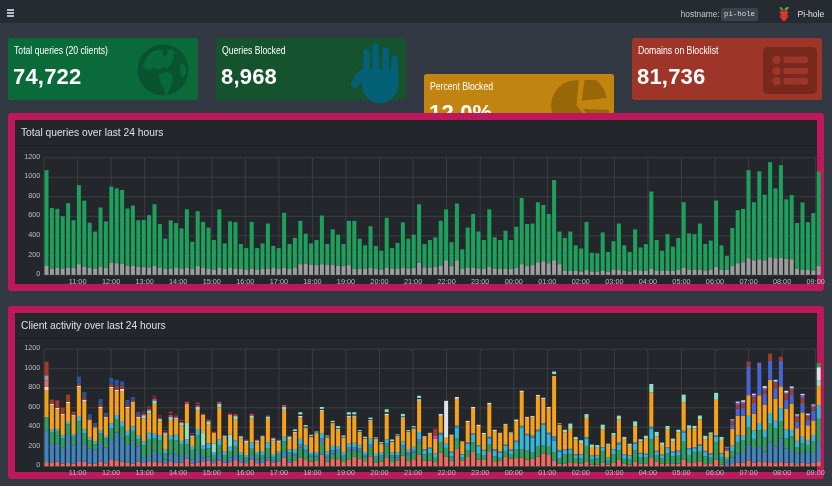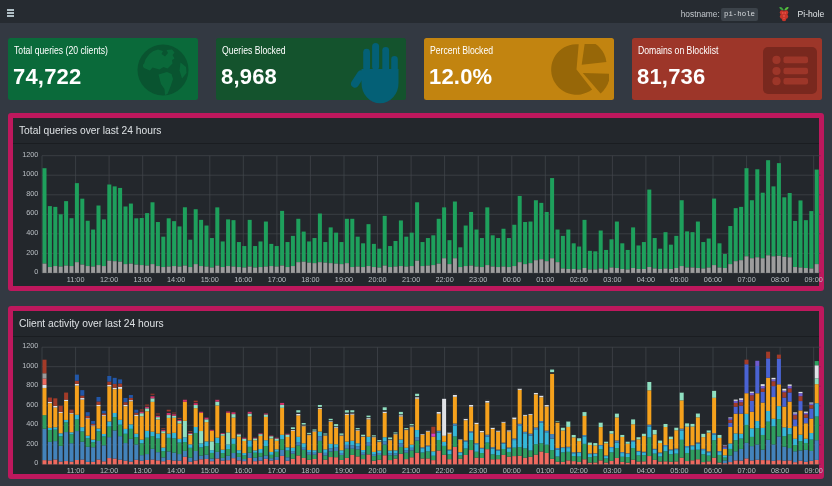--- a/index.html
+++ b/index.html
@@ -3,21 +3,21 @@
 * { margin:0; padding:0; box-sizing:border-box; }
 html,body { width:832px; height:486px; background:#333942; font-family:"Liberation Sans",sans-serif; overflow:hidden; }
 .abs { position:absolute; }
 #nav { left:0; top:0; width:832px; height:23px; background:#262b31; }
 #burger div { height:1.7px; background:#b0bfc6; margin-bottom:1.4px; }
 .nvtx { color:#c3c8cd; font-size:8.4px; top:0; height:29px; line-height:29.5px; }
 #code { font-family:"Liberation Mono",monospace; background:#3c434a; color:#d6dadd; font-size:7.4px; left:720.6px; top:8px; width:37.8px; height:13px; line-height:13px; text-align:center; border-radius:2px; }
 .card { top:38px; width:190px; height:62px; border-radius:2.5px; color:#fff; }
 .card .lbl { position:absolute; left:5.5px; top:7.3px; font-size:10.2px; transform:scaleX(0.85); transform-origin:0 0; white-space:nowrap; }
 .card .num { position:absolute; left:5px; top:26.2px; font-size:22px; font-weight:bold; letter-spacing:0.2px; }
-.panel { left:8px; width:816px; background:#23272c; border:5px solid #be185d; border-radius:3px; }
+.panel { left:8px; width:816px; background:#23272c; border:7px solid #be185d; border-radius:3px; }
 .ptitle { position:absolute; left:6.4px; top:5.9px; font-size:11.4px; color:#dde1e4; transform:scaleX(0.90); transform-origin:0 0; white-space:nowrap; }
 .phead { position:absolute; left:0; top:0; width:100%; height:26px; border-bottom:1px solid #1a1d21; }
 </style></head>
 <body>
 <div id="nav" class="abs">
   <div id="burger" class="abs" style="left:7px; top:9.2px; width:7.2px;">
       <div></div>
       <div></div>
       <div></div>
     </div>
@@ -61,21 +61,21 @@
 <rect x="21.1" y="0" width="7" height="27" rx="3.5"></rect>
 <rect x="31.3" y="3.9" width="6.8" height="25" rx="3.4"></rect>
 <rect x="40.2" y="12.9" width="6.6" height="17" rx="3.3"></rect>
 <rect x="3" y="26.5" width="8" height="19" rx="4" transform="rotate(33 7 36)"></rect>
 <path d="M10.5 26 h37 v14 a18.5 20 0 0 1 -18.5 20.3 a18.5 20 0 0 1 -18.5 -20.3 z"></path>
 </g>
       </svg></div>
   <div class="lbl">Queries Blocked</div>
   <div class="num">8,968</div>
 </div>
-<div class="card abs" style="left:424px; background:#c28410;">
+<div class="card abs" style="left:424px; background:#c28410;margin-top:36px;">
   <div class="abs" style="left:127px; top:6px;"><svg width="58" height="52" viewBox="0 0 58 52">
 <g fill="#976708">
 <path d="M25.5 25.5 L27.7 0.3 A25.3 25.3 0 1 0 41.1 45.4 Z"></path>
           <path d="M30.7 20.7 L34.2 -3.9 A24.8 24.8 0 0 1 55.4 18.1 Z"></path>
           <path d="M31.8 28.9 L59.0 29.8 A27.2 27.2 0 0 1 49.6 49.4 Z"></path>
 </g>
       </svg></div>
   <div class="lbl">Percent Blocked</div>
   <div class="num">12.0%</div>
 </div>

